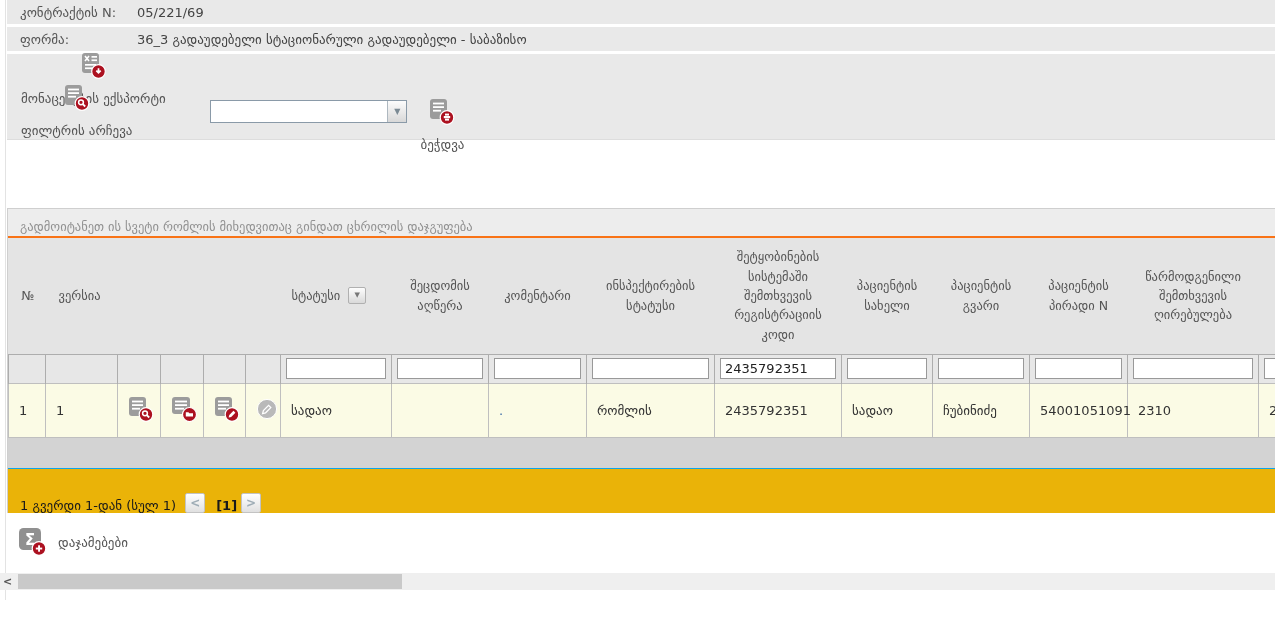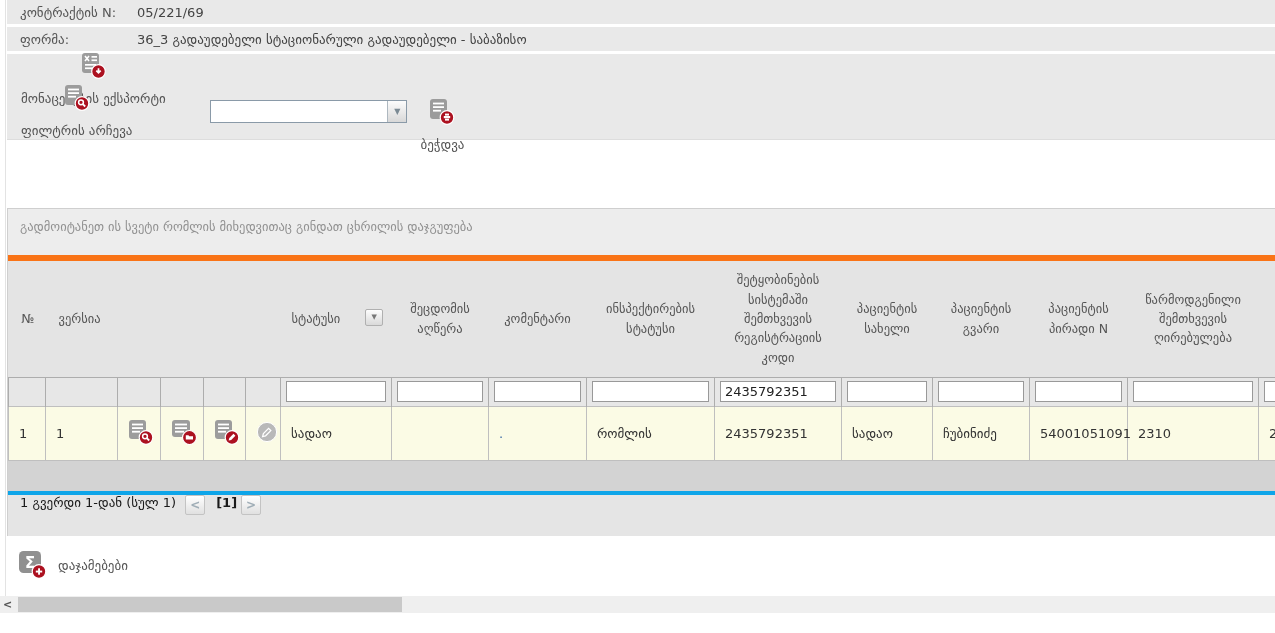--- a/index.html
+++ b/index.html
@@ -26,43 +26,43 @@
   .combo-text { flex:1; }
   .combo-btn { width:19px; height:100%; border-left:1px solid #aeb8c0;
     background:linear-gradient(#fcfcfc,#d8d8d8); color:#7b8a94; font-size:8px;
     display:flex; align-items:center; justify-content:center; cursor:pointer; }
   .print-item { margin-left:13px;margin-top:28px; }
 
   .white-gap { height:68px; background:#fff; }
 
   
   .grid-outer { border-left:1px solid #cfcfcf; border-top:1px solid #cfcfcf; }
-  .group-panel { height:52px; line-height:35px; background:#ededed; color:#919191;
-    font-size:12.5px; padding-left:12px; border-bottom:6px solid #f97316; }
+  .group-panel { height:29px; line-height:35px; background:#ededed; color:#919191;
+    font-size:12.5px; padding-left:12px; border-bottom:2px solid #f97316; }
   .grid-viewport { width:1268px; overflow:hidden; }
   table.grid { table-layout:fixed; width:1330px; border-collapse:collapse; background:#e4e4e4; }
   th.hcell { height:116px; font-weight:normal; color:#555; font-size:12.5px;
     text-align:center; vertical-align:middle; padding:4px 6px; line-height:1.55; }
   th.hleft { text-align:left; padding-left:13px; }
-  .hstatus { display:flex; gap:25px; padding-left:5px; }
+  .hstatus { display:flex; align-items:center; gap:8px; padding-left:5px; }
   .hfilter-btn { width:18px; height:17px; border:1px solid #b0b0b0; border-radius:2px;
     background:linear-gradient(#fdfdfd,#d9d9d9); color:#777; font-size:7px;
     display:flex; align-items:center; justify-content:center; cursor:pointer; }
   tr.frow td { height:29px; background:#e7e7e7; border:1px solid #adadad;
     border-bottom:none; padding:0; text-align:center; vertical-align:middle; }
   .filter-input { display:block; margin:0 auto; width:calc(100% - 10px); height:21px;
     border:1px solid #999; background:#fff; padding:0 4px; font-size:13px;
     font-family:inherit; color:#222; }
   tr.drow td { height:54px; background:#fbfbe5; border:1px solid #bfbfbf;
     padding:0 10px; color:#333; vertical-align:middle; }
   td.icell { padding:0; text-align:center; }
   .comment-dot { color:#3f6fa8; }
   .footer-band { height:30px; background:#d3d3d3; }
-  .pager { height:45px; background:#e5e5e5; border-top:4px solid #0ea5e9;
-    display:flex; align-items:flex-start; padding-left:12px; color:#1a1a1a; }
+  .pager { height:45px; background:#eab308; border-top:1px solid #0ea5e9;
+    display:flex; align-items:flex-end; padding-left:12px; color:#1a1a1a; }
   .pager-btn { width:20px; height:20px; margin-left:9px; border:1px solid #c3c3c3;
     border-radius:2px; background:linear-gradient(#ffffff,#e0e0e0); color:#9fadb6;
     font-weight:bold; font-size:12px; display:flex; align-items:center;
     justify-content:center; cursor:pointer; }
   .pager-current { margin-left:11px; font-weight:bold; }
   .pager-next { margin-left:4px; }
 
   
   .summary-row { margin:13px 0 0 18px; height:34px; display:flex; align-items:center;
     gap:11px; color:#555; cursor:pointer; }

